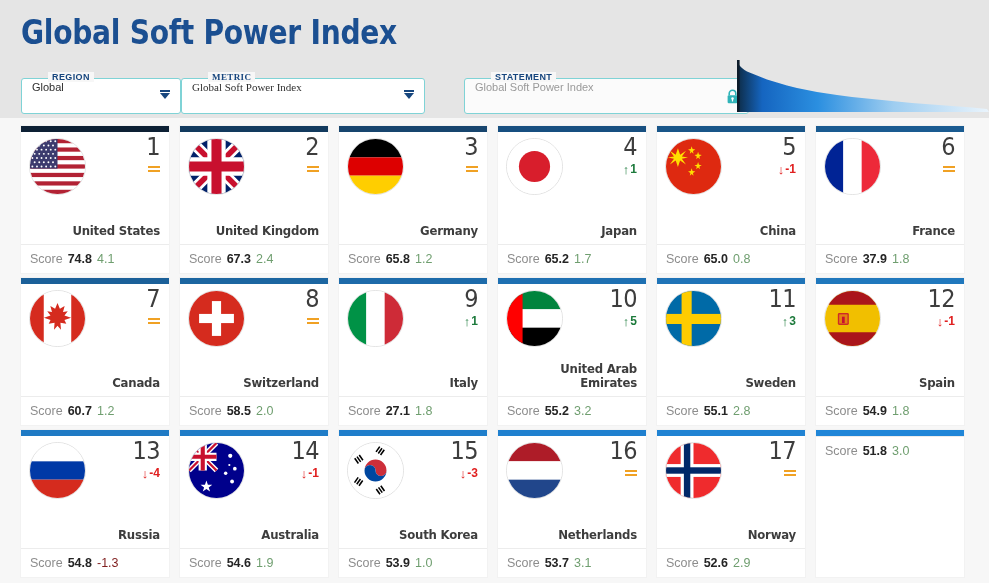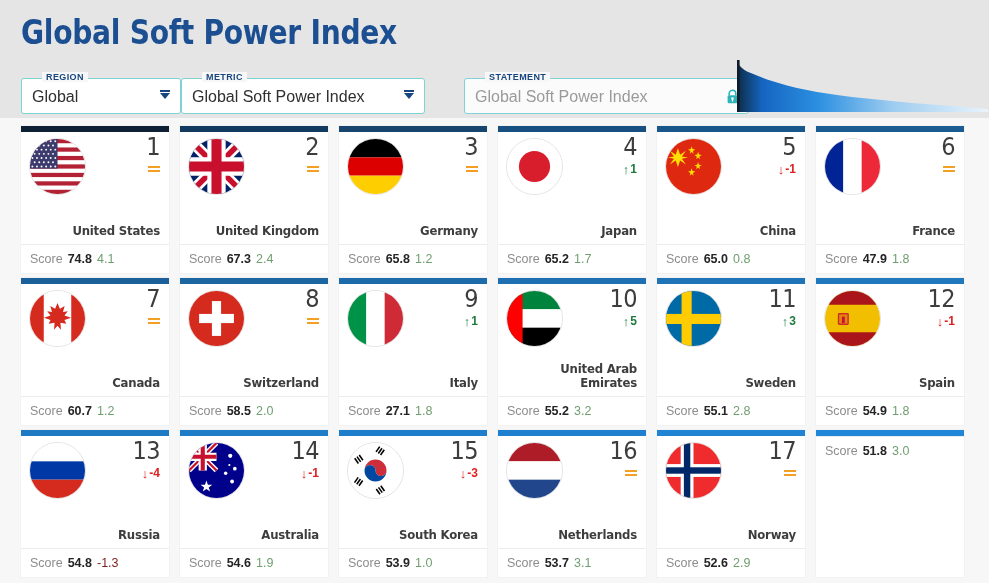--- a/index.html
+++ b/index.html
@@ -39,34 +39,34 @@
     position: absolute;
     top: 78px;
     height: 36px;
     border: 1px solid #7fd3d6;
     border-radius: 3px;
     background: #ffffff;
   }
   .field-legend {
     position: absolute;
     top: -7px;
-    left: 20px;
+    left: 26px;
     padding: 0 4px;
     background: #f7f7f7;
     font-size: 9px;
     font-weight: bold;
     color: #17467e;
     letter-spacing: 0.4px;
     line-height: 10px;
   }
   .field-value {
     position: absolute;
     left: 10px;
-    top: 9px;
-    font-size: 16px;
+    top: 2px;
+    font-size: 11px;
     color: #2f2f2f;
     white-space: nowrap;
   }
   .field-value.muted { color: #9a9a9a; }
 
   .caret {
     position: absolute;
     right: 10px;
     top: 14px;
     width: 0; height: 0;
@@ -76,21 +76,21 @@
   }
   .caret::after {
     content: "";
     position: absolute;
     left: -5px; top: -9px;
     width: 10px; height: 2px;
     background: #17467e;
   }
 
   #field-region  { left: 21px;  width: 160px; }
-  #field-metric  { left: 181px; width: 244px; }
+  #field-metric  { left: 181px; width: 244px; font-family: Liberation Serif, serif; }
   #field-statement { left: 464px; width: 285px; background:#fbfbfb; }
 
   .lock-icon {
     position: absolute;
     right: 9px;
     top: 10px;
     width: 13px;
     height: 15px;
   }
 
@@ -454,21 +454,21 @@
         <div class="rank-wrap">
           <div class="rank-num">6</div>
           <div class="rank-change same">
             <span class="equal-glyph"></span>
           </div>
         </div>
         <div class="country">France</div>
       </div>
       <div class="score-row">
         <span class="score-label">Score</span>
-        <span class="score-value">47.9</span>
+        <span class="score-value">37.9</span>
         <span class="score-delta pos">1.8</span>
       </div>
     </div>
     <div class="card">
       <div class="card-bar" style="background: rgb(27, 96, 153);"></div>
       <div class="card-body">
         <div class="flag">
           <svg viewBox="0 0 60 60">
             <rect width="60" height="60" fill="#fff"></rect>
             <rect width="15" height="60" fill="#d52b1e"></rect>

